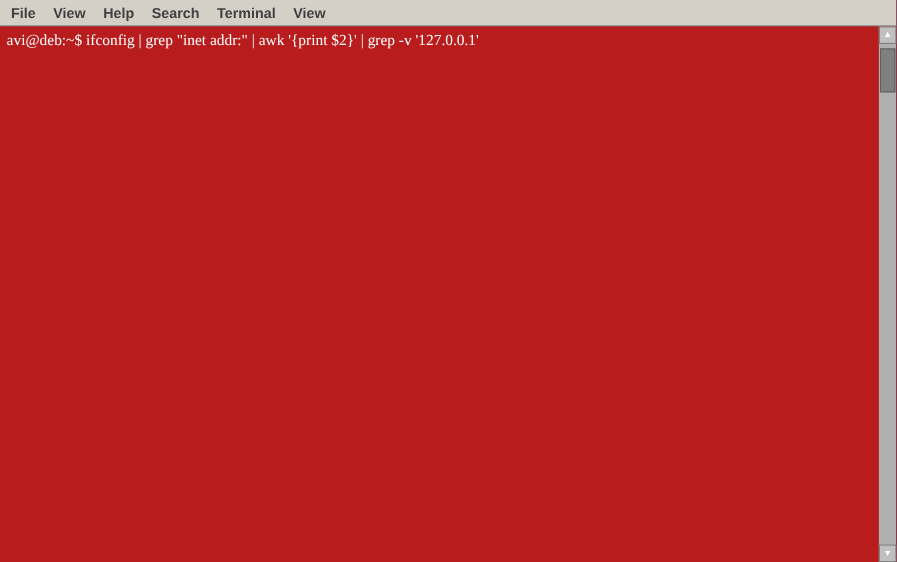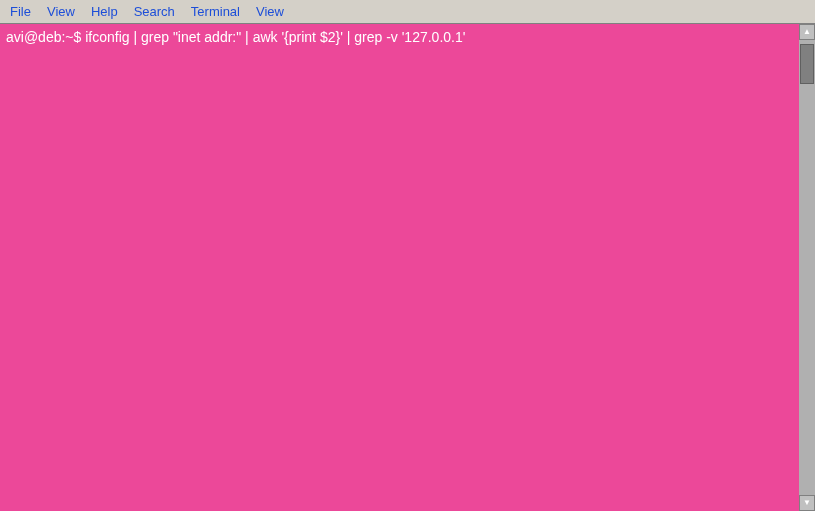--- a/index.html
+++ b/index.html
@@ -23,35 +23,36 @@
       background: #d4d0c8;
       height: 24px;
       padding: 0 2px;
       border-bottom: 1px solid #808080;
     }
 
     .menu-item {
       padding: 2px 8px;
       font-family: Arial, sans-serif;
       font-size: 13px;
-      color: #1d4ed8;
+      color: #404040;
       cursor: pointer;
       height: 100%;
       display: flex;
       align-items: center;
+      font-weight: bold;
     }
 
     
     .terminal {
       width: 100%;
       height: calc(511px - 24px);
-      background: #ec4899;
+      background: #b91c1c;
       padding: 4px 6px;
       color: #ffffff;
-      font-family: Liberation Sans, sans-serif;
+      font-family: Liberation Serif, serif;
       font-size: 14px;
       line-height: 1.4;
       position: relative;
       overflow: hidden;
     }
 
     .terminal-line {
       display: flex;
       flex-wrap: wrap;
       white-space: pre;

